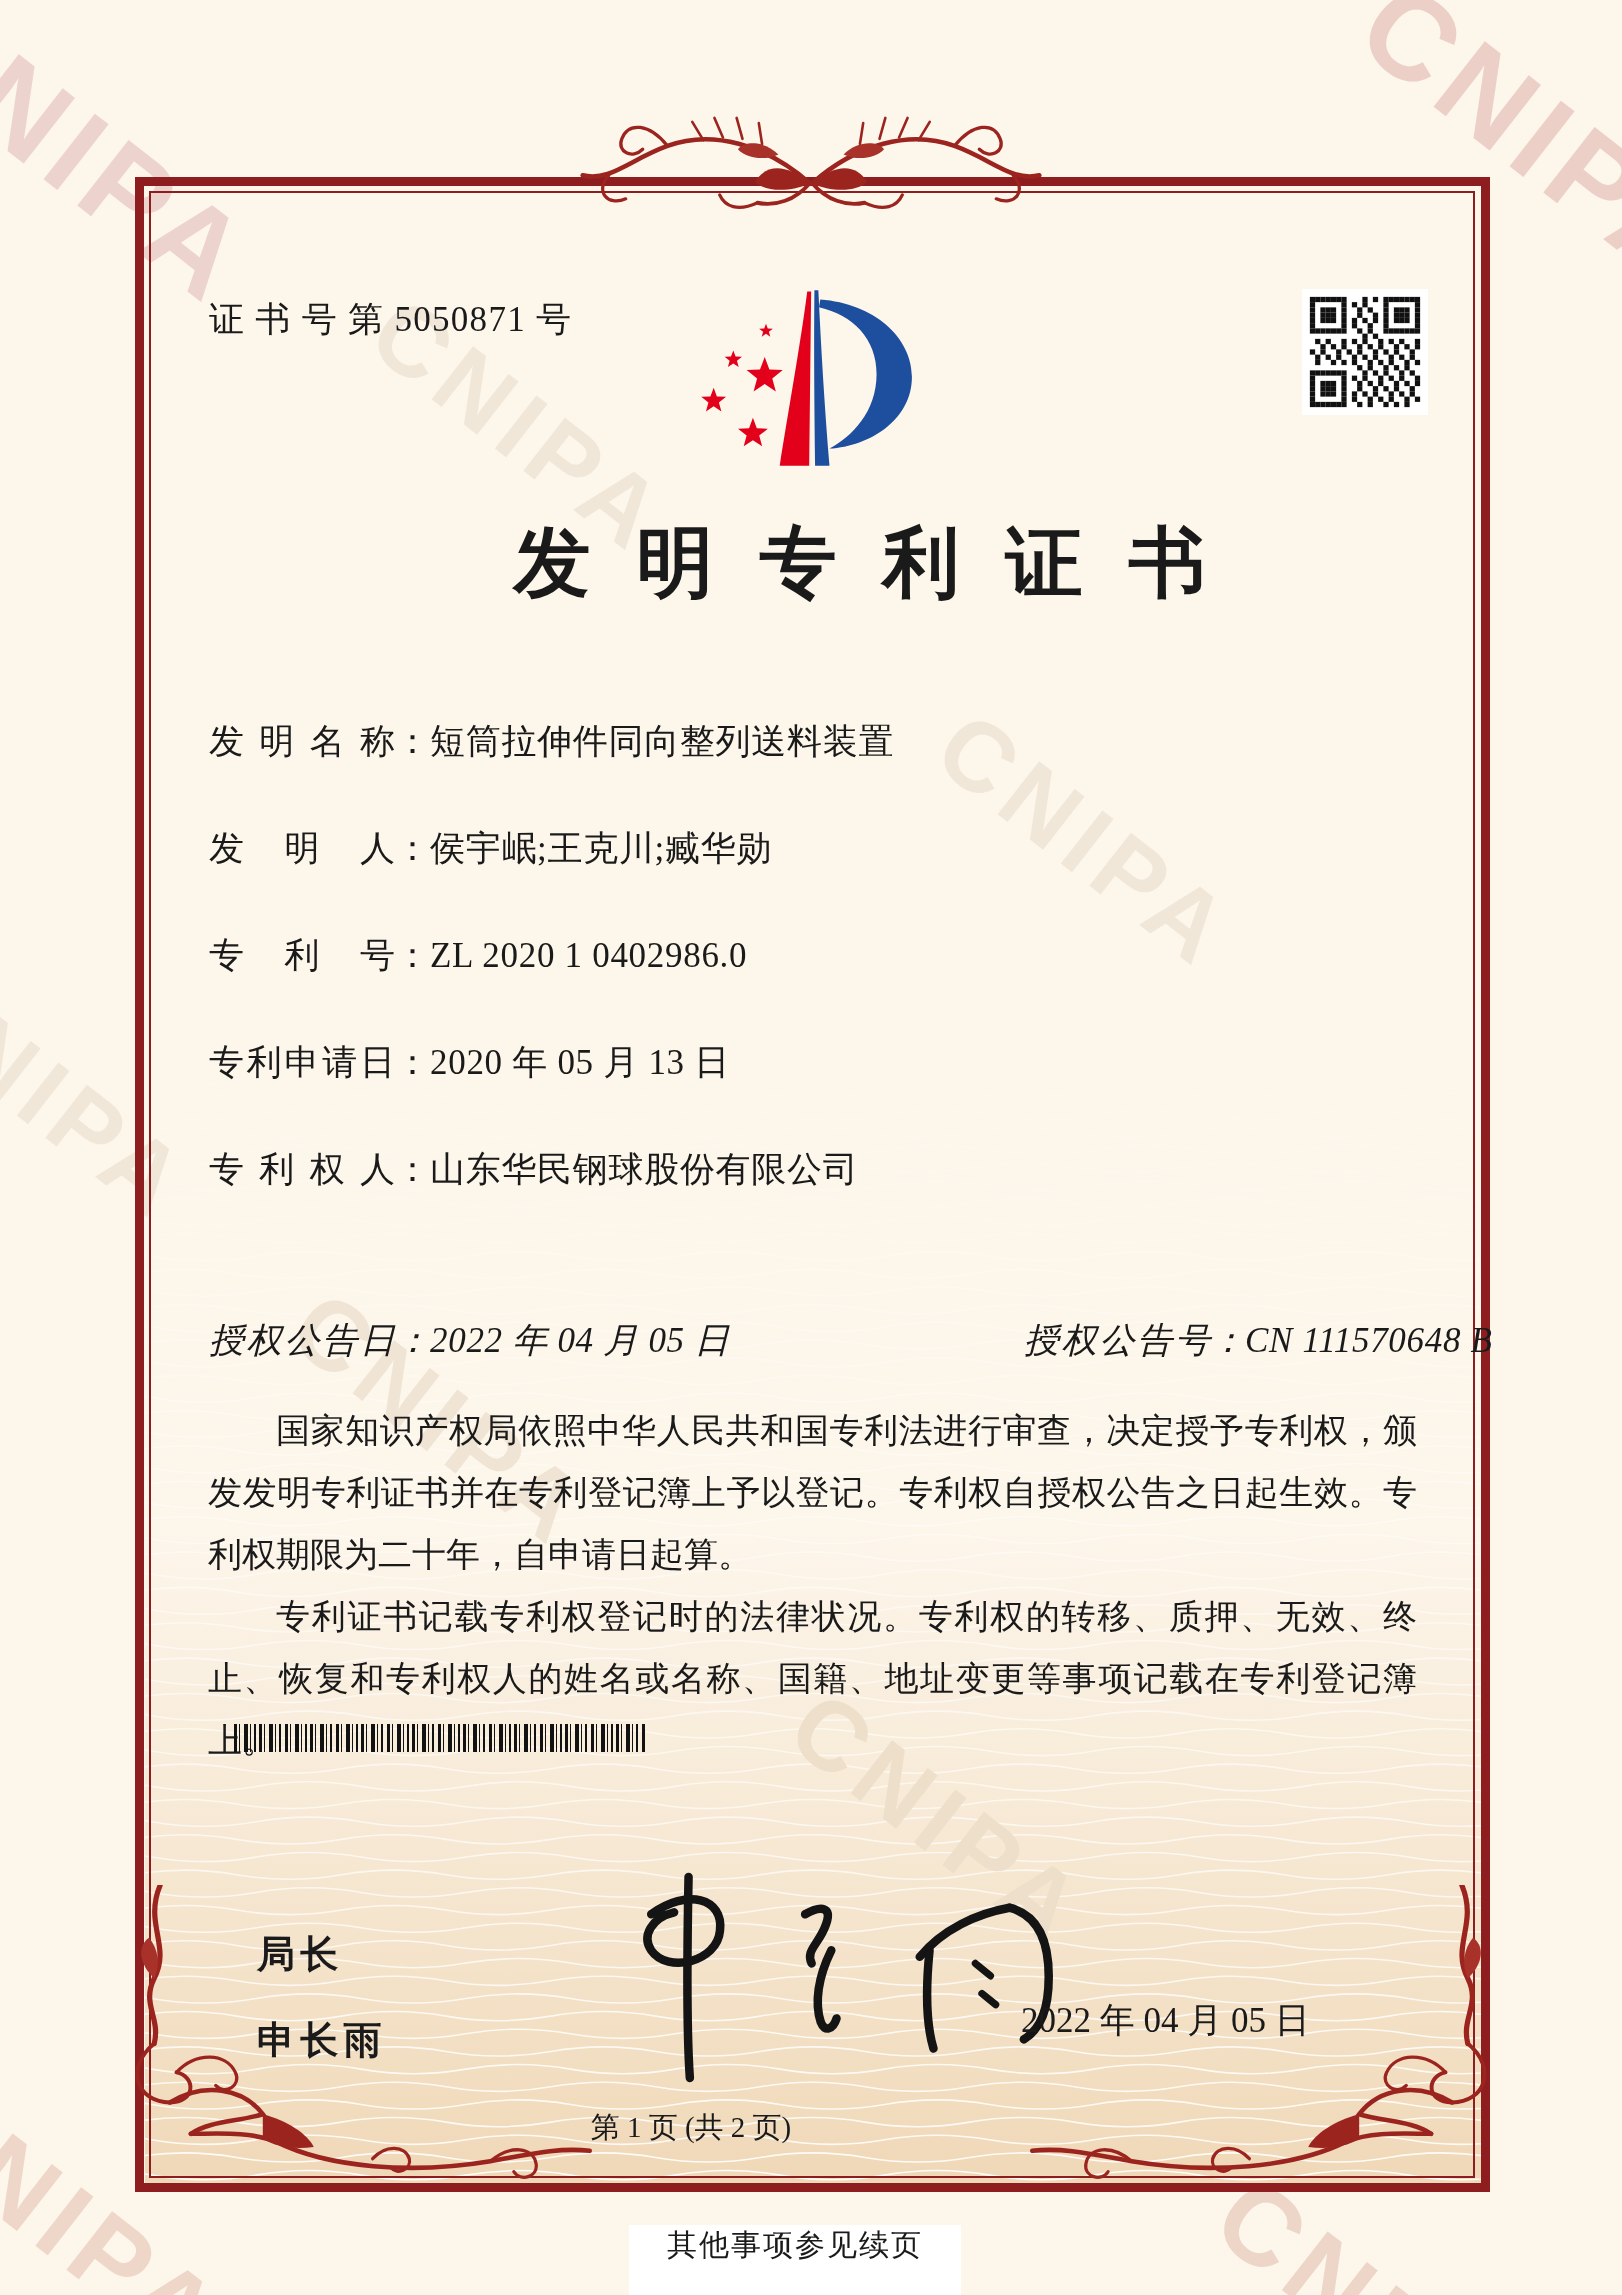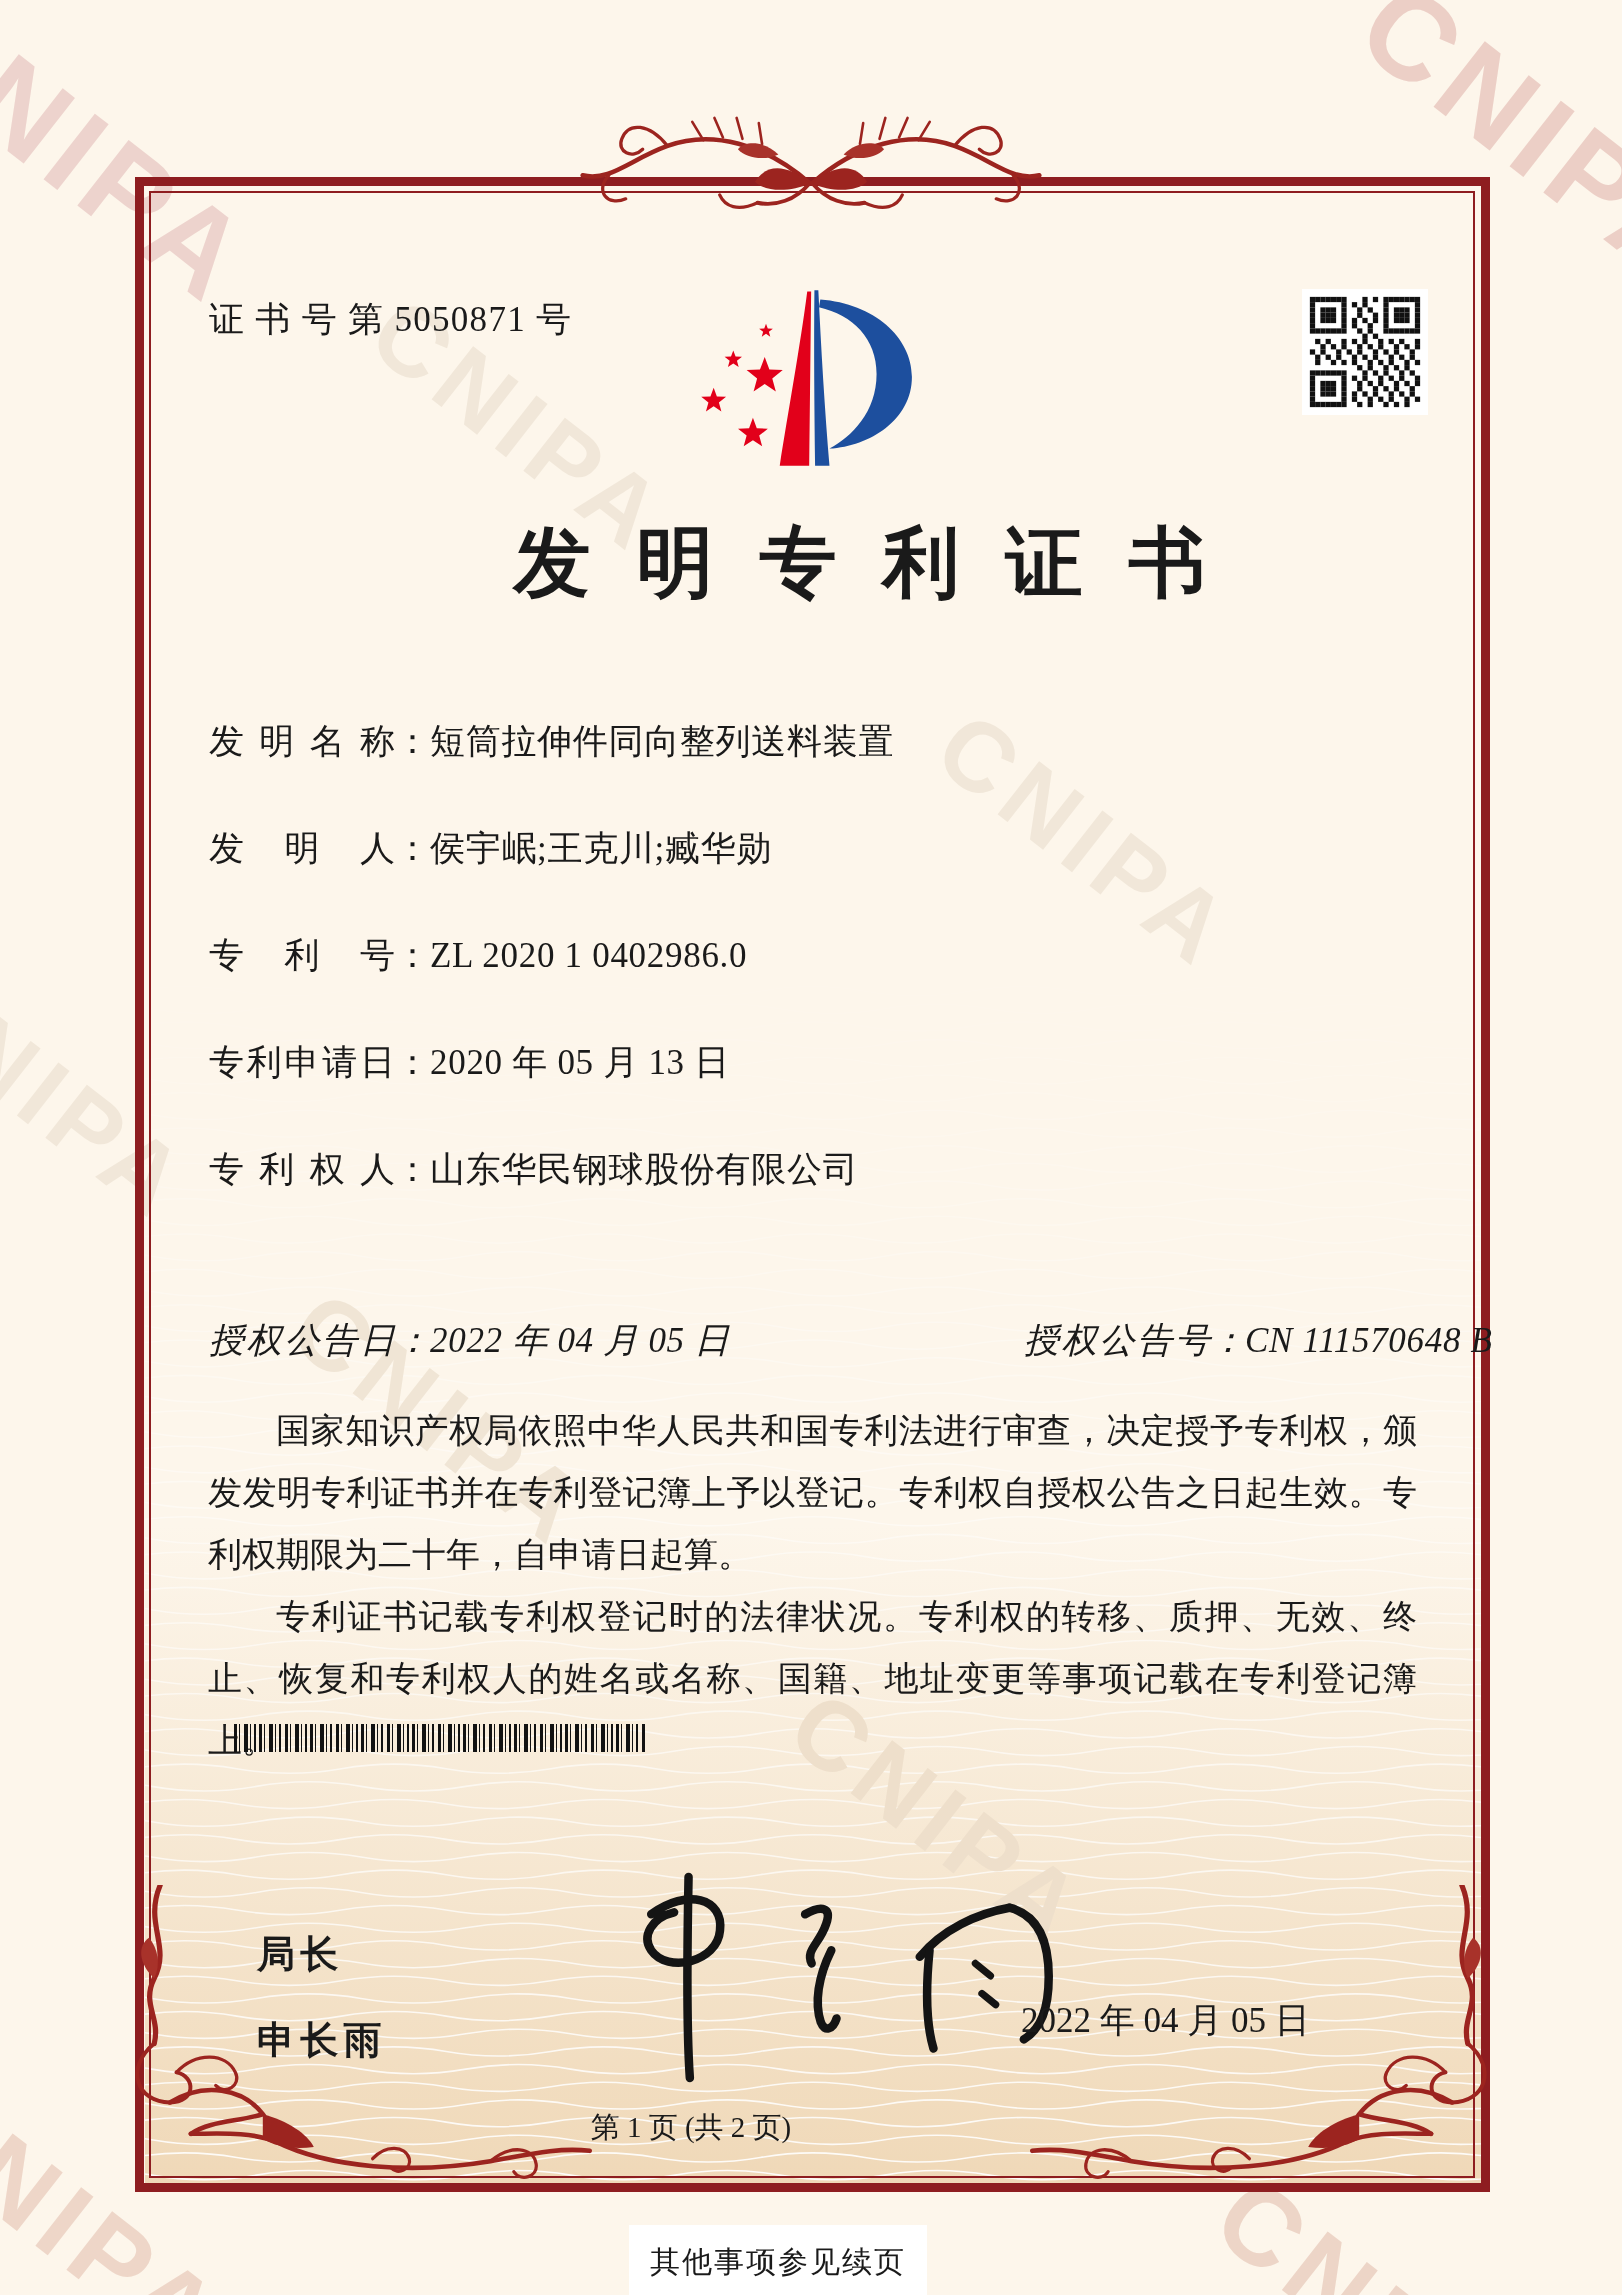--- a/index.html
+++ b/index.html
@@ -40,22 +40,22 @@
       #121212 9.8px 13.7px, rgba(0,0,0,0) 13.7px 15.7px,
       #121212 15.7px 17px, rgba(0,0,0,0) 17px 19.6px,
       #121212 19.6px 21.6px, rgba(0,0,0,0) 21.6px 25.5px);}
 
   .sig-title{position:absolute;left:257px;top:1929px;font-size:38px;font-weight:bold;
       font-family:"DejaVu Sans","Liberation Sans",sans-serif;letter-spacing:5.2px;}
   .sig-name{position:absolute;left:257px;top:2015px;font-size:38px;font-weight:bold;
       font-family:"DejaVu Sans","Liberation Sans",sans-serif;letter-spacing:5.2px;}
   .date-line{position:absolute;left:1021px;top:1997px;font-size:35px;}
   .page-num{position:absolute;left:135px;top:2108px;width:1112px;text-align:center;font-size:29px;}
-  .footer-note{position:absolute;left:629px;top:2225px;width:298px;height:71px;background:#ffffff;
-      text-align:center;font-size:30px;padding-top:17px;box-sizing:border-box;letter-spacing:2px;}
+  .footer-note{position:absolute;left:629px;top:2225px;width:332px;height:71px;background:#ffffff;
+      text-align:center;font-size:30px;box-sizing:border-box;letter-spacing:2px;}
 </style>
 </head>
 <body>
 
 <div class="page">
 
   <div class="wave-tint"></div>
   <svg id="waves" class="abs" style="left:145px;top:982px;" width="1336" height="1201" viewBox="0 0 2041 1835">
     <defs>
       <path id="wv" fill="none" stroke="#ffffff" stroke-width="2.4" d="M0,14 Q80,0 160,14 T320,14 T480,14 T640,14 T800,14 T960,14 T1120,14 T1280,14 T1440,14 T1600,14 T1760,14 T1920,14 T2080,14 T2240,14 T2400,14"></path>

